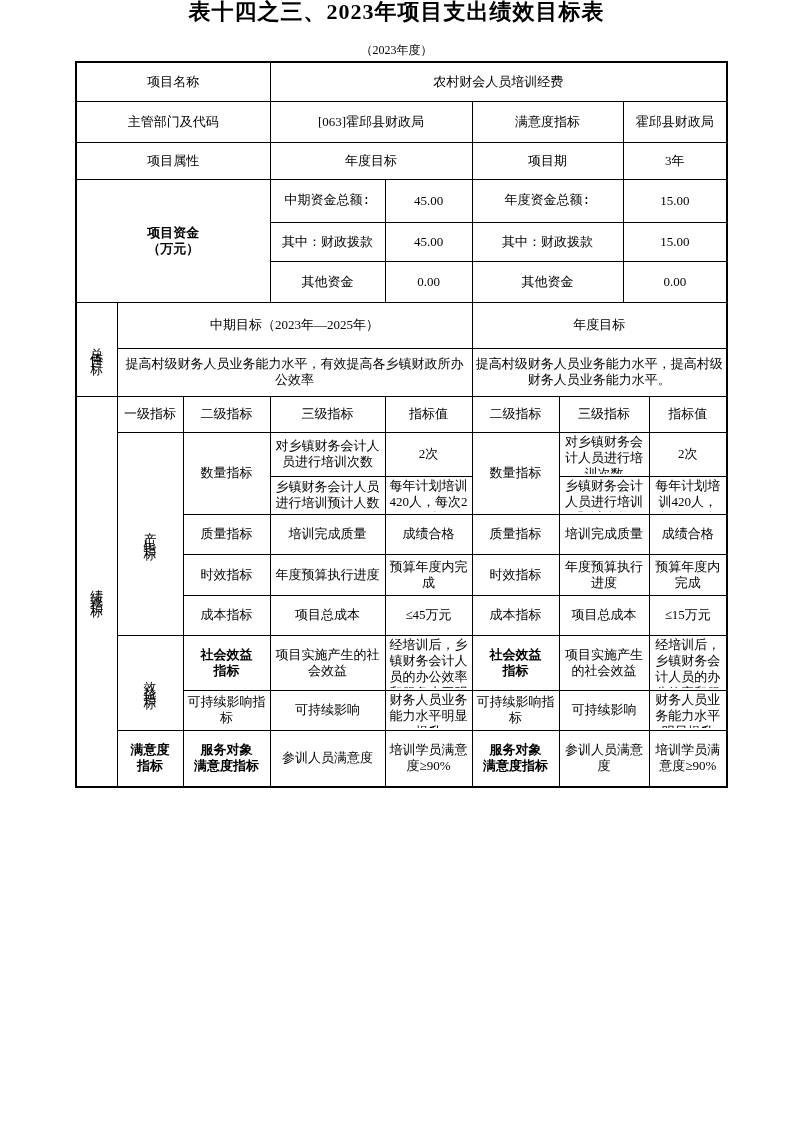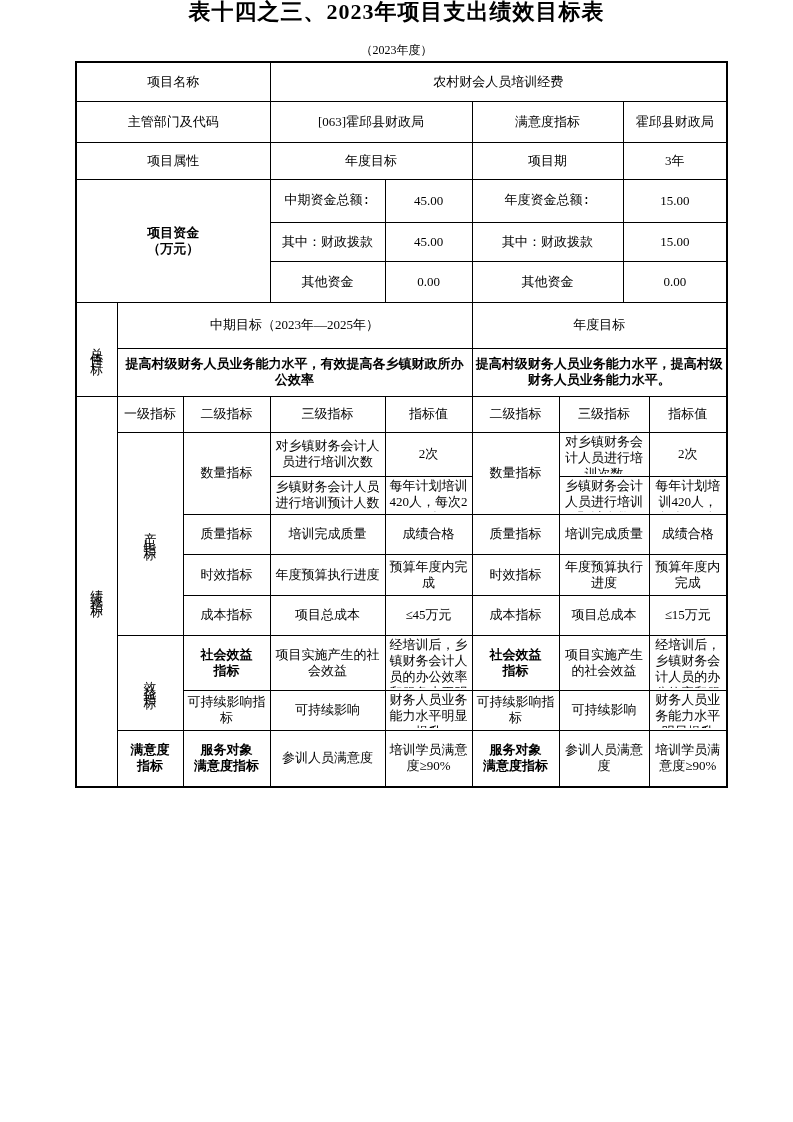--- a/index.html
+++ b/index.html
@@ -22,21 +22,21 @@
     border:2px solid #000;
   }
   table.perf td{
     border:1.5px solid #000;
     padding:1px 3px;
     font-size:13px;line-height:16px;
     text-align:center;vertical-align:middle;
     overflow:hidden;word-break:break-all;
   }
   td.lt{text-align:left;padding-left:9px;font-family:Liberation Mono, monospace;}
-  td.goal{text-align:left;vertical-align:middle;padding:2px 5px;line-height:18px;word-break:normal;font-weight:bold;}
+  td.goal{text-align:left;vertical-align:middle;padding:2px 5px;line-height:18px;word-break:normal;}
   td.fr{text-align:right;padding-right:8px;}
   td.fv{text-align:right;padding-right:6px;}
   td.top{vertical-align:top;}
   .pre{white-space:pre-line;font-weight:bold;}
   .vert{
     display:inline-block;
     writing-mode:vertical-rl;text-orientation:upright;
     letter-spacing:5px;line-height:15px;
   }
   .clip{overflow:hidden;margin:0 auto;} .h34{height:34px;} .h36{height:36px;}

